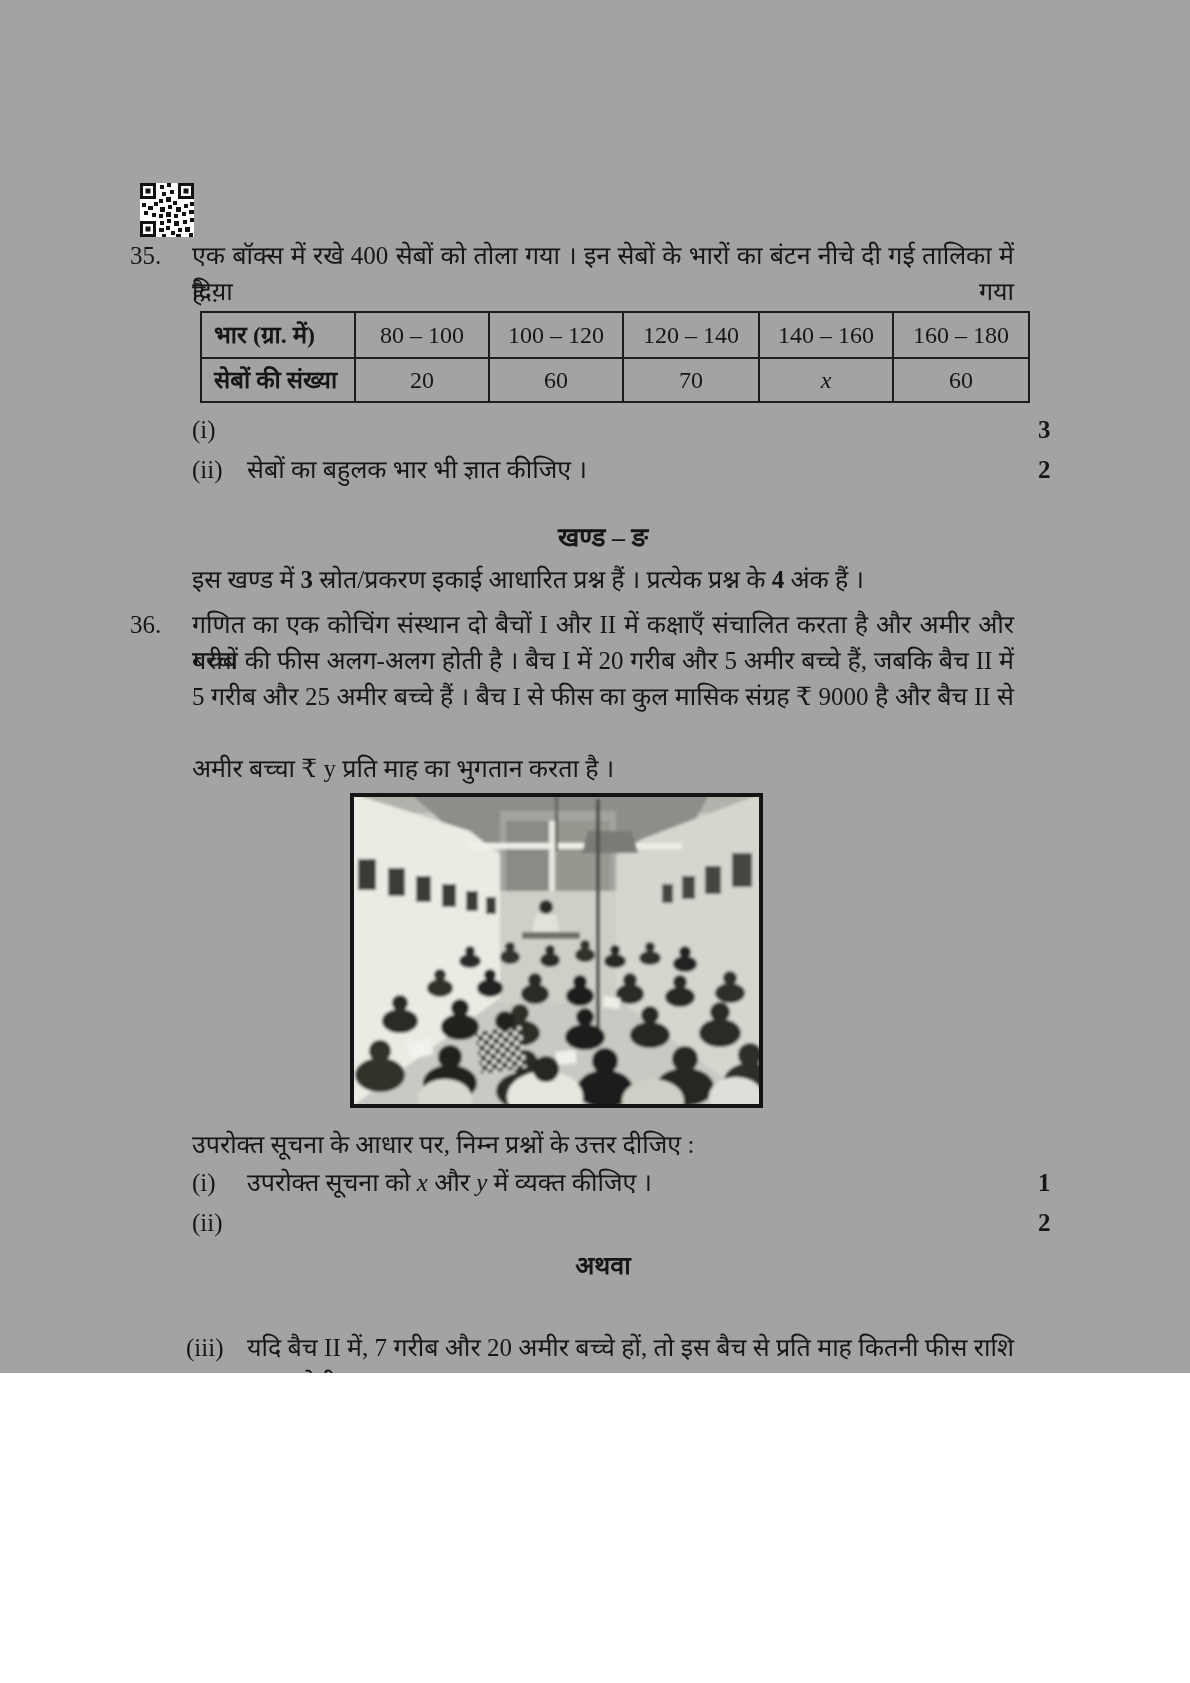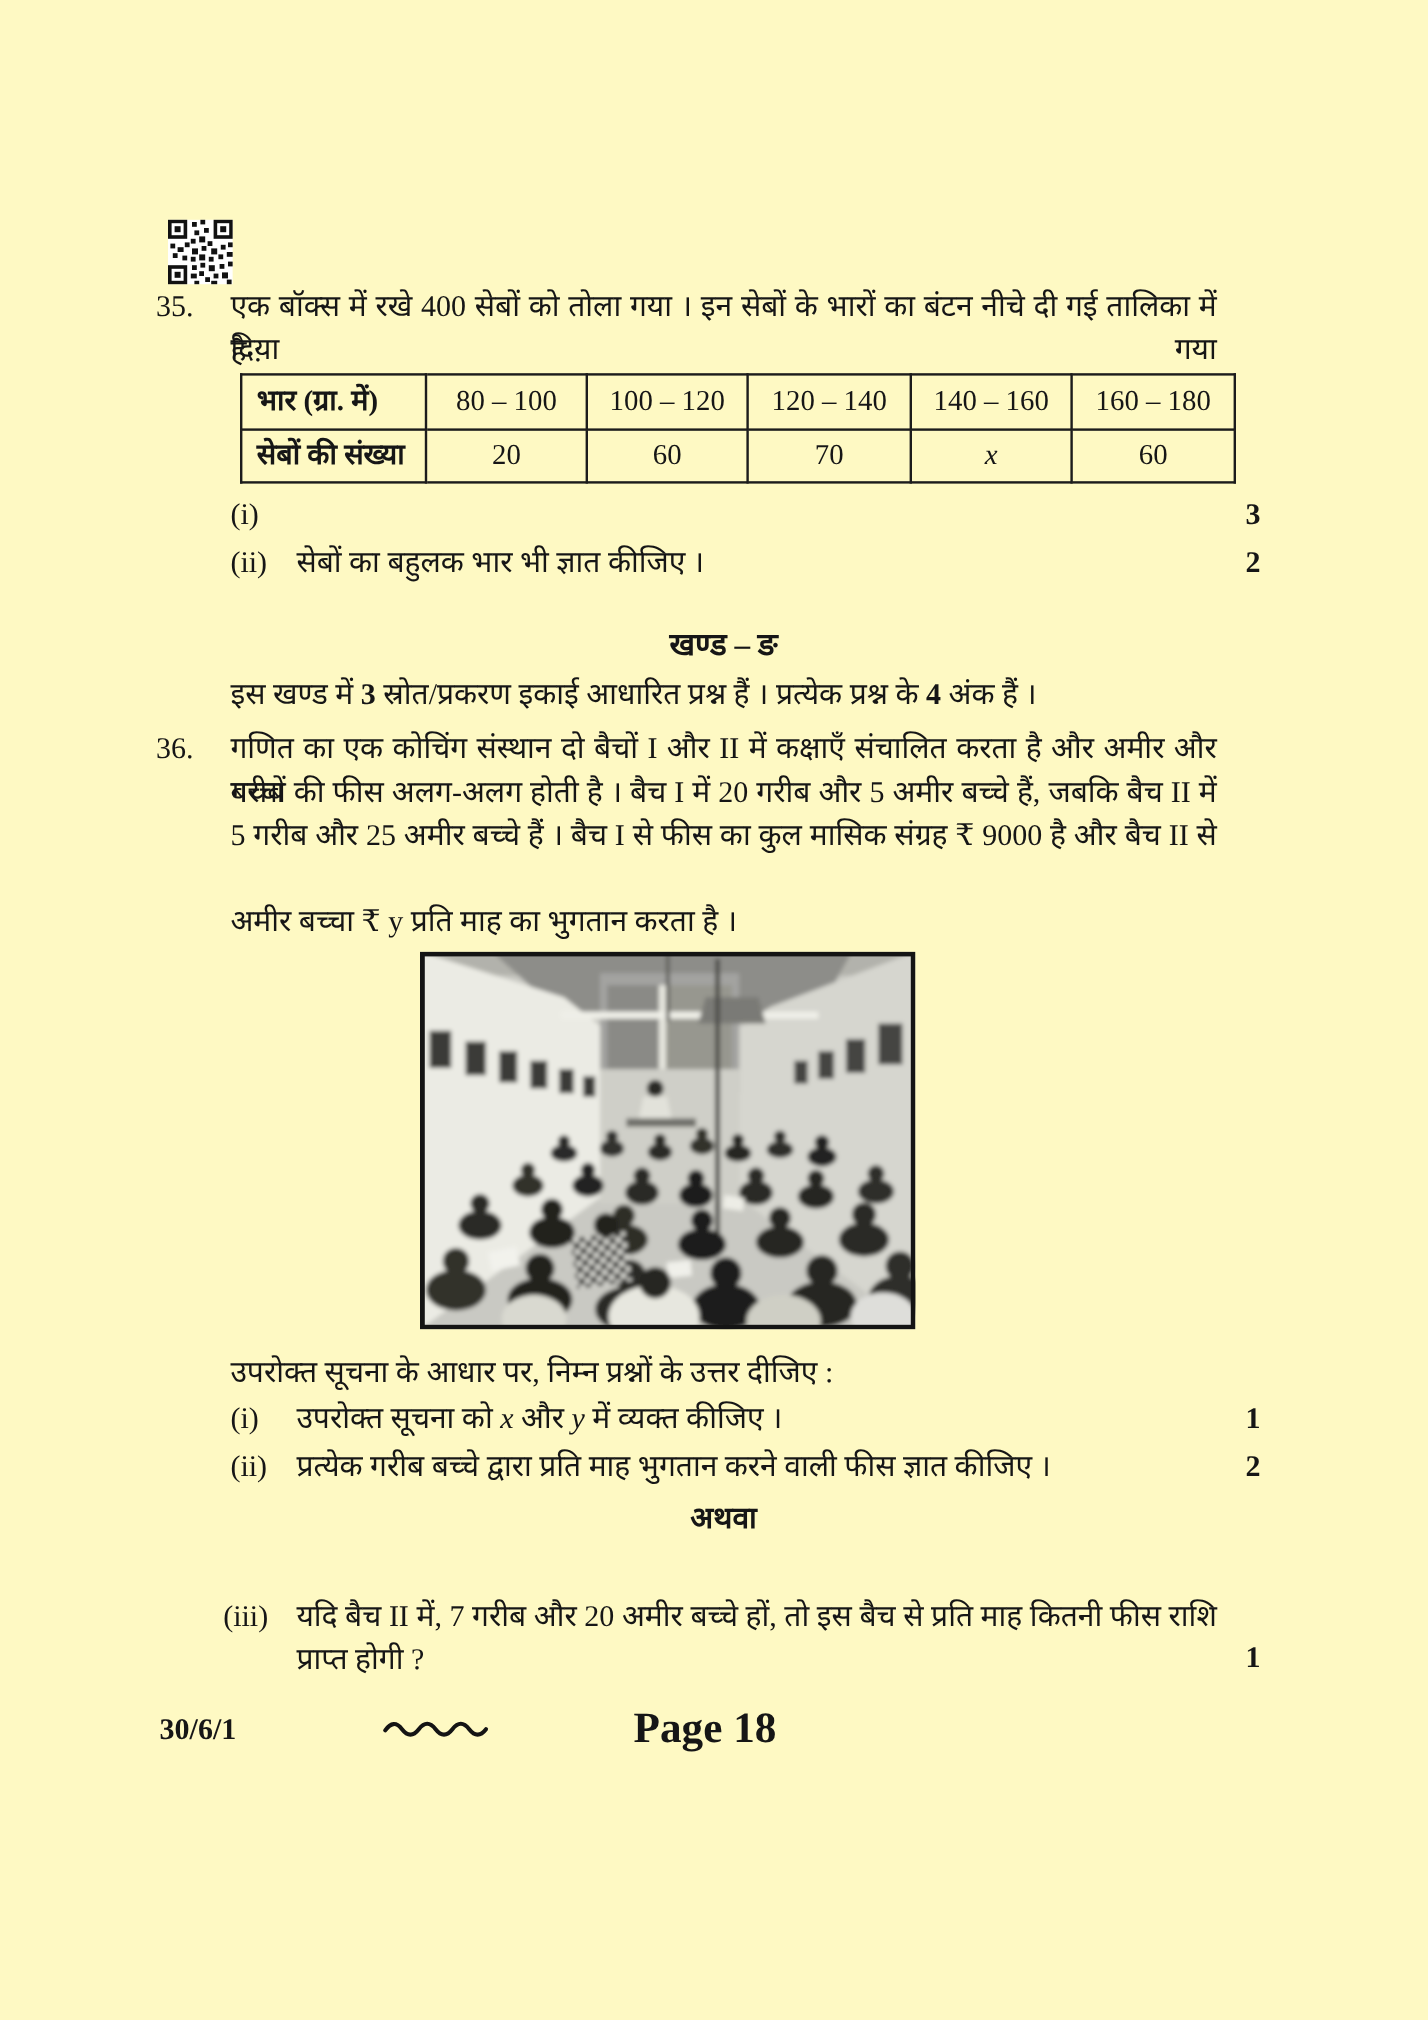--- a/index.html
+++ b/index.html
@@ -1,18 +1,18 @@
 <!DOCTYPE html>
 <html><head>
 <meta charset="utf-8">
 <style>
   html,body { margin:0; padding:0; background:#ffffff; }
   .page {
-    position:relative; width:1190px; height:1683px; margin:0 auto;
-    background:#fef9c3; color:#161616;
+    position:relative; width:1190px; height:1373px; margin:0 auto;
+    background:#a3a3a3; color:#161616;
     font-family:"Liberation Serif","DejaVu Serif",serif;
     font-size:25px; line-height:36px;
   }
   .abs { position:absolute; }
   .jl { text-align:justify; text-align-last:justify; }
   .bold { font-weight:bold; }
   .center { text-align:center; }
   .qnum { width:55px; }
   .marks { font-weight:bold; }
   .var { font-style:italic; }
@@ -262,21 +262,20 @@
     </svg>
   </div>
 
   <div class="abs" style="left:192px; top:1127px;">उपरोक्त सूचना के आधार पर, निम्न प्रश्नों के उत्तर दीजिए :</div>
 
   <div class="abs" style="left:192px; top:1165px;">(i)</div>
   <div class="abs" style="left:247px; top:1165px;"><span>उपरोक्त सूचना को </span><span class="var">x</span><span> और </span><span class="var">y</span><span> में व्यक्त कीजिए ।</span></div>
   <div class="abs marks" style="left:1038px; top:1165px;">1</div>
 
   <div class="abs" style="left:192px; top:1205px;">(ii)</div>
-  <div class="abs" style="left:247px; top:1205px;">प्रत्येक गरीब बच्चे द्वारा प्रति माह भुगतान करने वाली फीस ज्ञात कीजिए ।</div>
   <div class="abs marks" style="left:1038px; top:1205px;">2</div>
 
   <div class="abs center bold" style="left:192px; top:1248px; width:822px;">अथवा</div>
 
   <div class="abs" style="left:186px; top:1330px;">(iii)</div>
   <div class="abs jl" style="left:247px; top:1330px; width:767px;">यदि बैच II में, 7 गरीब और 20 अमीर बच्चे हों, तो इस बैच से प्रति माह कितनी फीस राशि</div>
   <div class="abs" style="left:247px; top:1366px;">प्राप्त होगी ?</div>
   <div class="abs marks" style="left:1038px; top:1364px;">1</div>
 
   <div class="abs bold" style="left:133px; top:1424px;">30/6/1</div>

